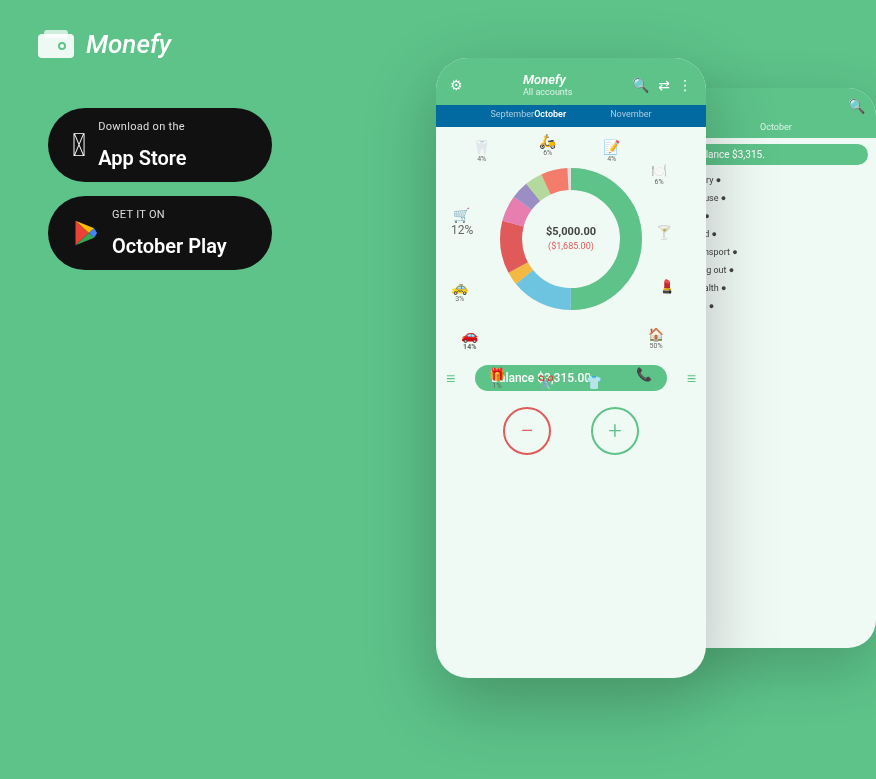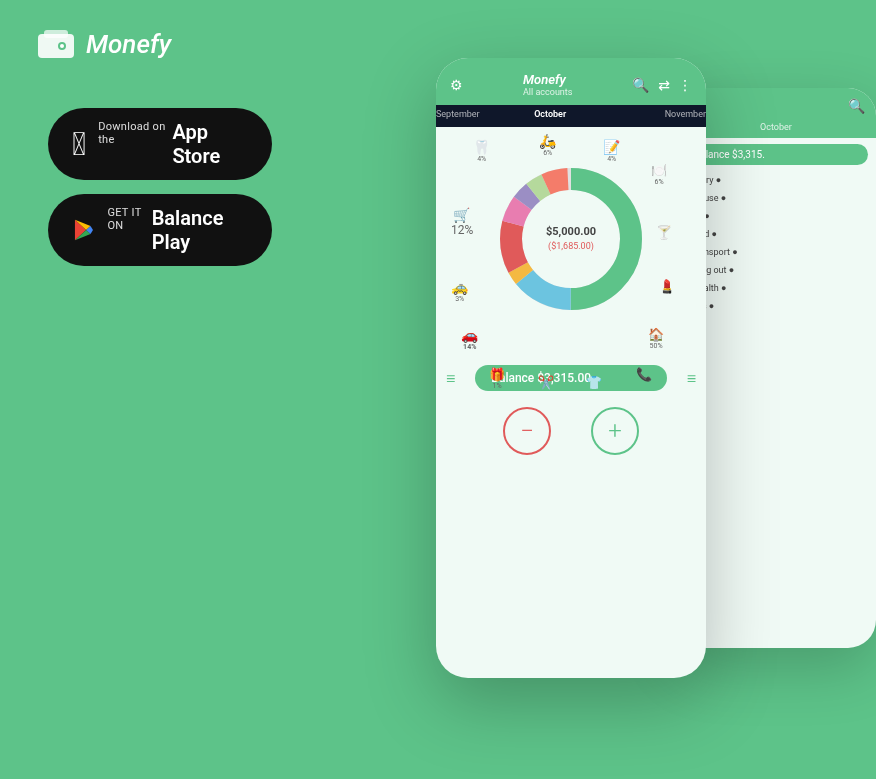--- a/index.html
+++ b/index.html
@@ -71,36 +71,37 @@
       border-radius: 50px;
       padding: 12px 24px;
       width: 224px;
       cursor: pointer;
       gap: 12px;
       text-decoration: none;
     }
 
     .store-btn-text {
       display: flex;
-      flex-direction: row;
+      flex-direction: column;
       justify-content: center;
     }
 
     .store-btn-small {
       font-size: 11px;
       color: white;
       opacity: 0.85;
       letter-spacing: 0.3px;
     }
 
     .store-btn-large {
       font-size: 20px;
       color: white;
       font-weight: 600;
       line-height: 1.2;
+      margin-top: 13px;
     }
 
     
     .apple-logo {
       font-size: 32px;
       color: white;
       line-height: 1;
     }
 
     
@@ -166,23 +167,23 @@
       font-size: 9px;
     }
     .phone-icons {
       display: flex;
       gap: 8px;
       color: white;
       font-size: 14px;
     }
 
     .month-nav {
-      background: #0f172a;
-      display: flex;
-      justify-content: space-between;
+      background: #0369a1;
+      display: flex;
+      justify-content: center;
       padding: 4px 0 8px;
       color: rgba(255,255,255,0.7);
       font-size: 10px;
     }
     .month-nav .active-month {
       color: white;
       font-weight: 600;
     }
 
     
@@ -310,21 +311,21 @@
 
       <div class="store-btn">
         <svg class="gplay-logo" viewBox="0 0 24 24">
           <path d="M3 1.5L14.5 12 3 22.5V1.5z" fill="#EA4335"></path>
           <path d="M3 1.5l11.5 10.5L19 8z" fill="#FBBC04"></path>
           <path d="M3 22.5l11.5-10.5L19 16z" fill="#34A853"></path>
           <path d="M14.5 12L19 8l2.5 4-2.5 4z" fill="#4285F4"></path>
         </svg>
         <div class="store-btn-text">
           <span class="store-btn-small">GET IT ON</span>
-          <span class="store-btn-large">Balance Play</span>
+          <span class="store-btn-large">October Play</span>
         </div>
       </div>
     </div>
   </div>
 
   <div class="phones-container">
 
     <div class="phone-back">
       <div class="back-phone-header">
         <span class="back-phone-search">🔍</span>

